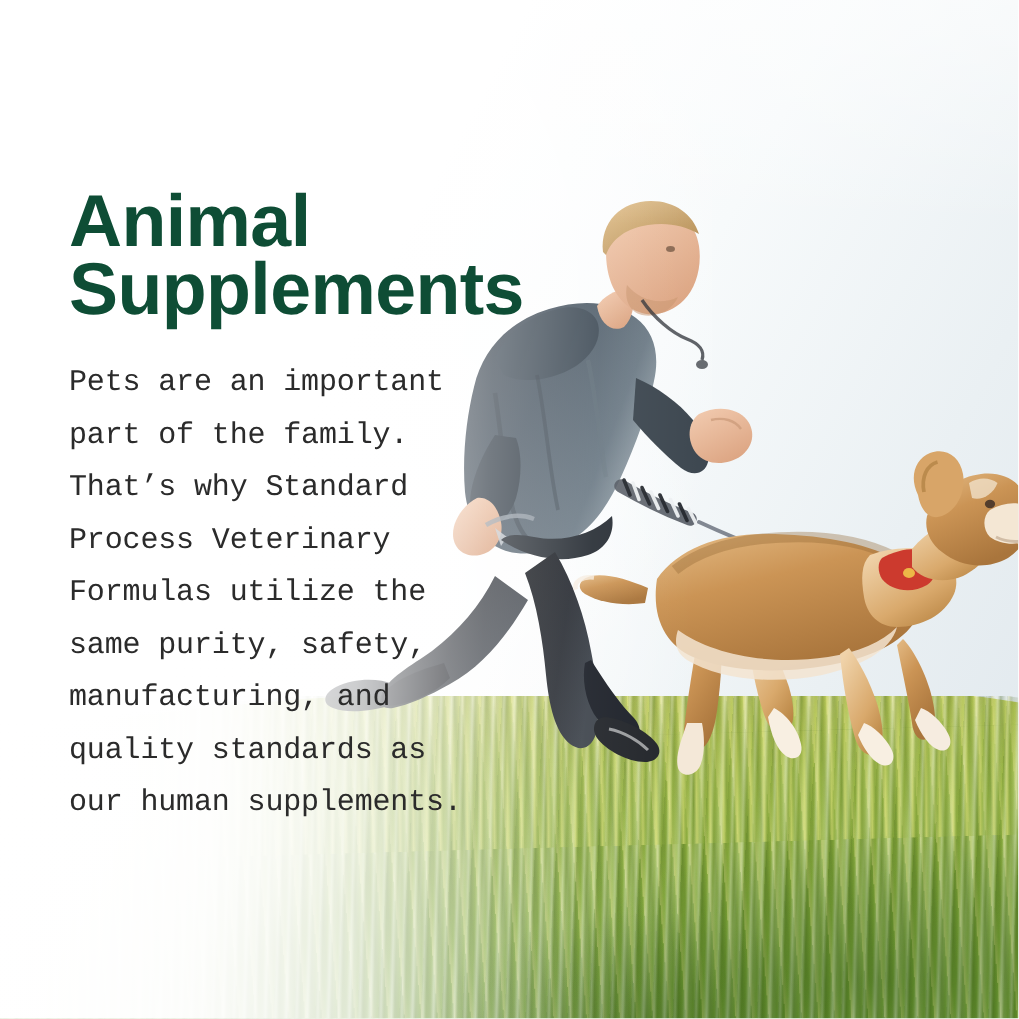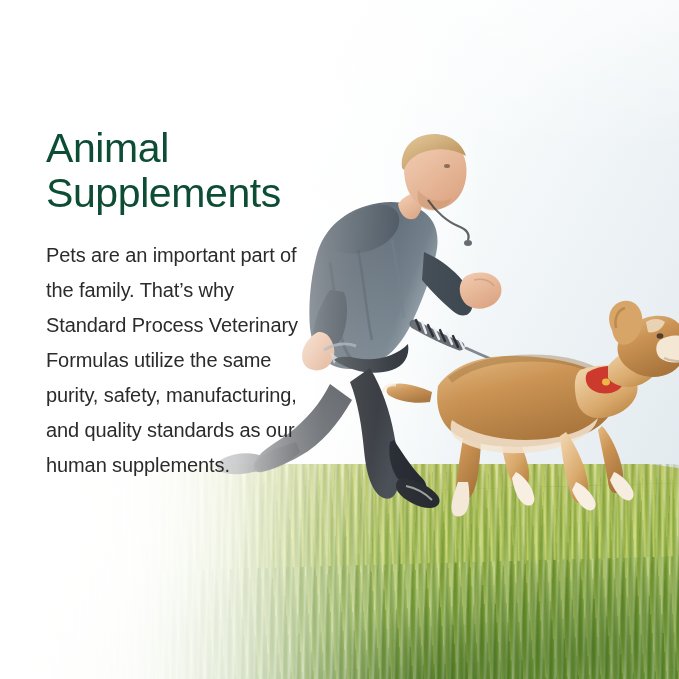--- a/index.html
+++ b/index.html
@@ -156,32 +156,32 @@
   
   .textblock {
     position: absolute;
     left: 46px;
     top: 126px;
     width: 300px;
   }
   .headline {
     color: #0e4d35;
     font-family: "Liberation Sans", sans-serif;
-    font-weight: 400;
-    font-size: 41px;
+    font-weight: 700;
+    font-size: 49px;
     line-height: 45px;
     letter-spacing: -0.4px;
     margin: 0;
     white-space: pre-line;
   }
   .body-copy {
     margin: 0;
     padding-top: 22px;
     color: #2b2b2b;
-    font-family: Liberation Sans, sans-serif;
+    font-family: Liberation Mono, monospace;
     font-weight: 400;
     font-size: 20px;
     line-height: 35px;
     letter-spacing: -0.1px;
     width: 262px;
   }
 </style>
 </head>
 <body>
 

